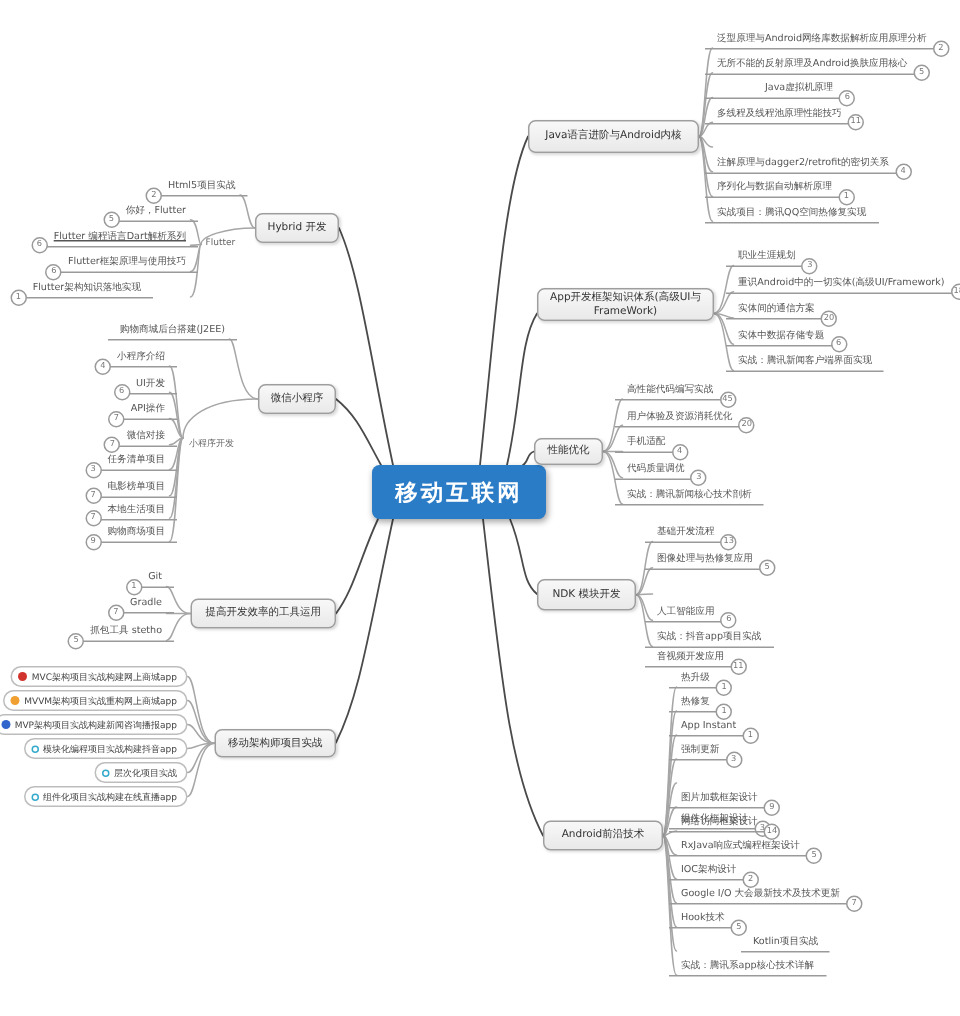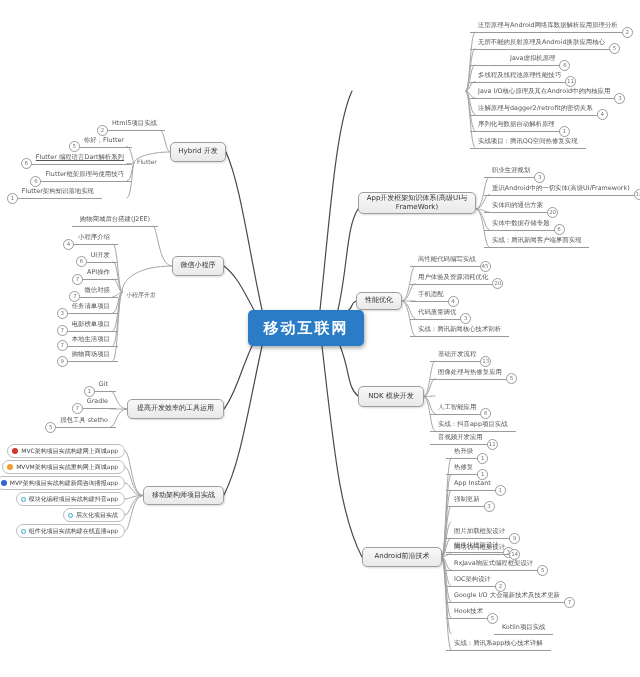--- a/index.html
+++ b/index.html
@@ -103,25 +103,25 @@
       <path d="M127,409 C116,409 116,409 111,409" class="bracket"></path>
       <path d="M127,409 C116,409 116,427 111,427" class="bracket"></path>
       <path d="M143,495.5 C131,495.5 131,451 125,451" class="bracket"></path>
       <path d="M143,495.5 C131,495.5 131,467 125,467" class="bracket"></path>
       <path d="M143,495.5 C131,495.5 131,483 125,483" class="bracket"></path>
       <path d="M143,495.5 C131,495.5 131,499 125,499" class="bracket"></path>
       <path d="M143,495.5 C131,495.5 131,515 125,515" class="bracket"></path>
       <path d="M143,495.5 C131,495.5 131,531 125,531" class="bracket"></path>
     </svg>
   <div class="center">移动互联网</div>
+<div class="bnode" style="left: 352px; top: 80px; width: 114px; height: 22px;">Java语言进阶与Android内核</div>
     <div class="leaf r" style="left: 470px; top: 36.5px;"><span>无所不能的反射原理及Android换肤应用核心</span><span class="badge">5</span></div>
     <div class="leaf r" style="left: 470px; top: 20px;"><span>泛型原理与Android网络库数据解析应用原理分析</span><span class="badge">2</span></div>
     <div class="leaf r" style="left: 470px; top: 53px; padding-left: 40px;"><span>Java虚拟机原理</span><span class="badge">6</span></div>
     <div class="leaf r" style="left: 470px; top: 69.5px;"><span>多线程及线程池原理性能技巧</span><span class="badge">11</span></div>
-    <div class="leaf r" style="left: 470px; top: 86px;"><span>Java I/O核心原理及其在Android中的内核应用</span><span class="badge">3</span></div>
     <div class="leaf r" style="left: 470px; top: 102.5px;"><span>注解原理与dagger2/retrofit的密切关系</span><span class="badge">4</span></div>
     <div class="leaf r" style="left: 470px; top: 119px;"><span>序列化与数据自动解析原理</span><span class="badge">1</span></div>
     <div class="leaf r nb" style="left: 470px; top: 135.5px;"><span>实战项目：腾讯QQ空间热修复实现</span></div>
     <div class="bnode" style="left: 358px; top: 192px; width: 118px; height: 22px;">App开发框架知识体系(高级UI与FrameWork)</div>
     <div class="leaf r" style="left: 484px; top: 165px;"><span>职业生涯规划</span><span class="badge">3</span></div>
     <div class="leaf r" style="left: 484px; top: 182.5px;"><span>重识Android中的一切实体(高级UI/Framework)</span><span class="badge">18</span></div>
     <div class="leaf r" style="left: 484px; top: 200px;"><span>实体间的通信方案</span><span class="badge">20</span></div>
     <div class="leaf r" style="left: 484px; top: 217.5px;"><span>实体中数据存储专题</span><span class="badge">6</span></div>
     <div class="leaf r nb" style="left: 484px; top: 235px;"><span>实战：腾讯新闻客户端界面实现</span></div>
     <div class="bnode" style="left: 356px; top: 292px; width: 46px; height: 18px;">性能优化</div>

